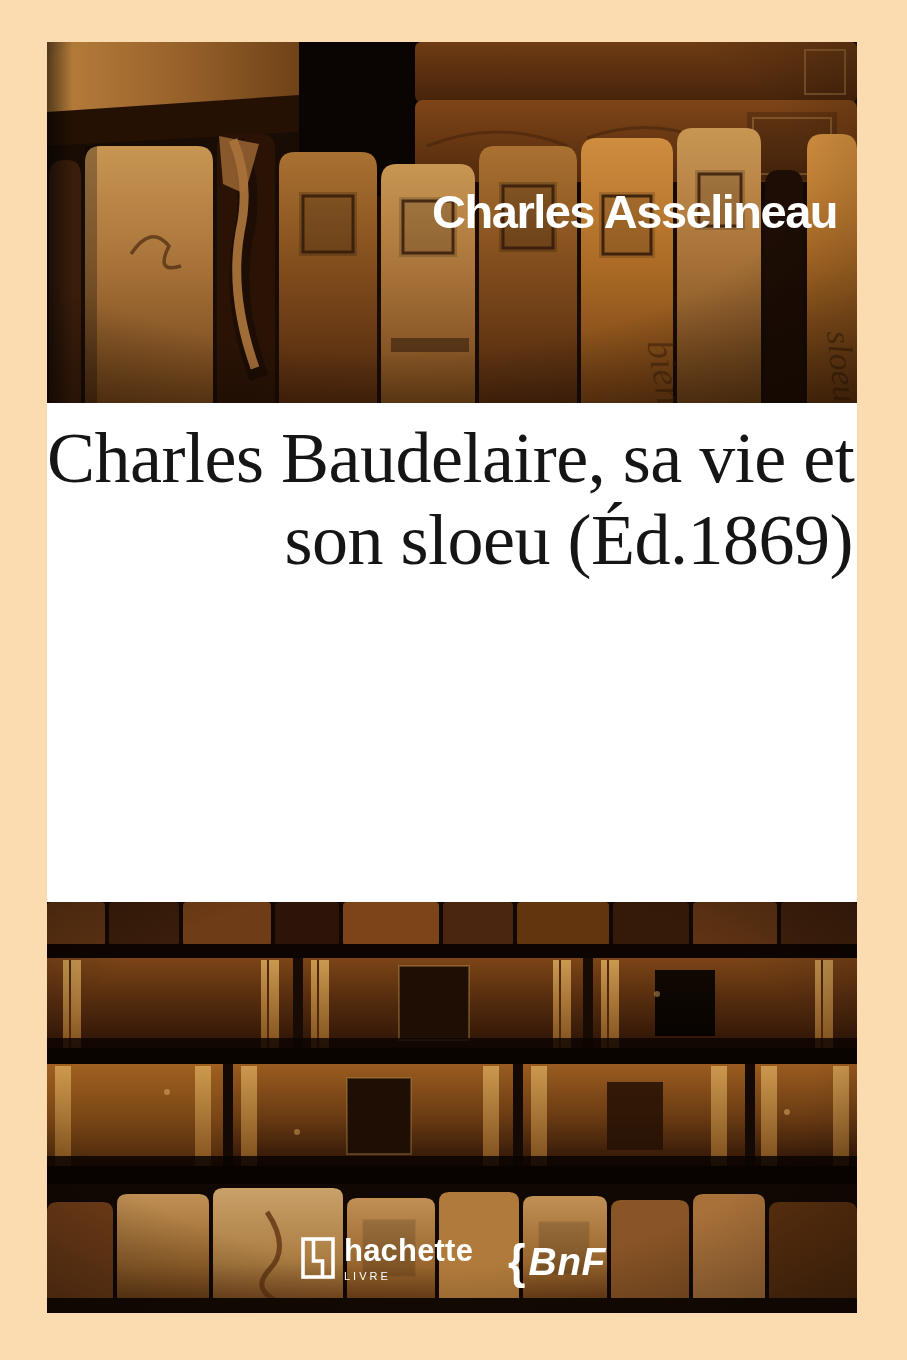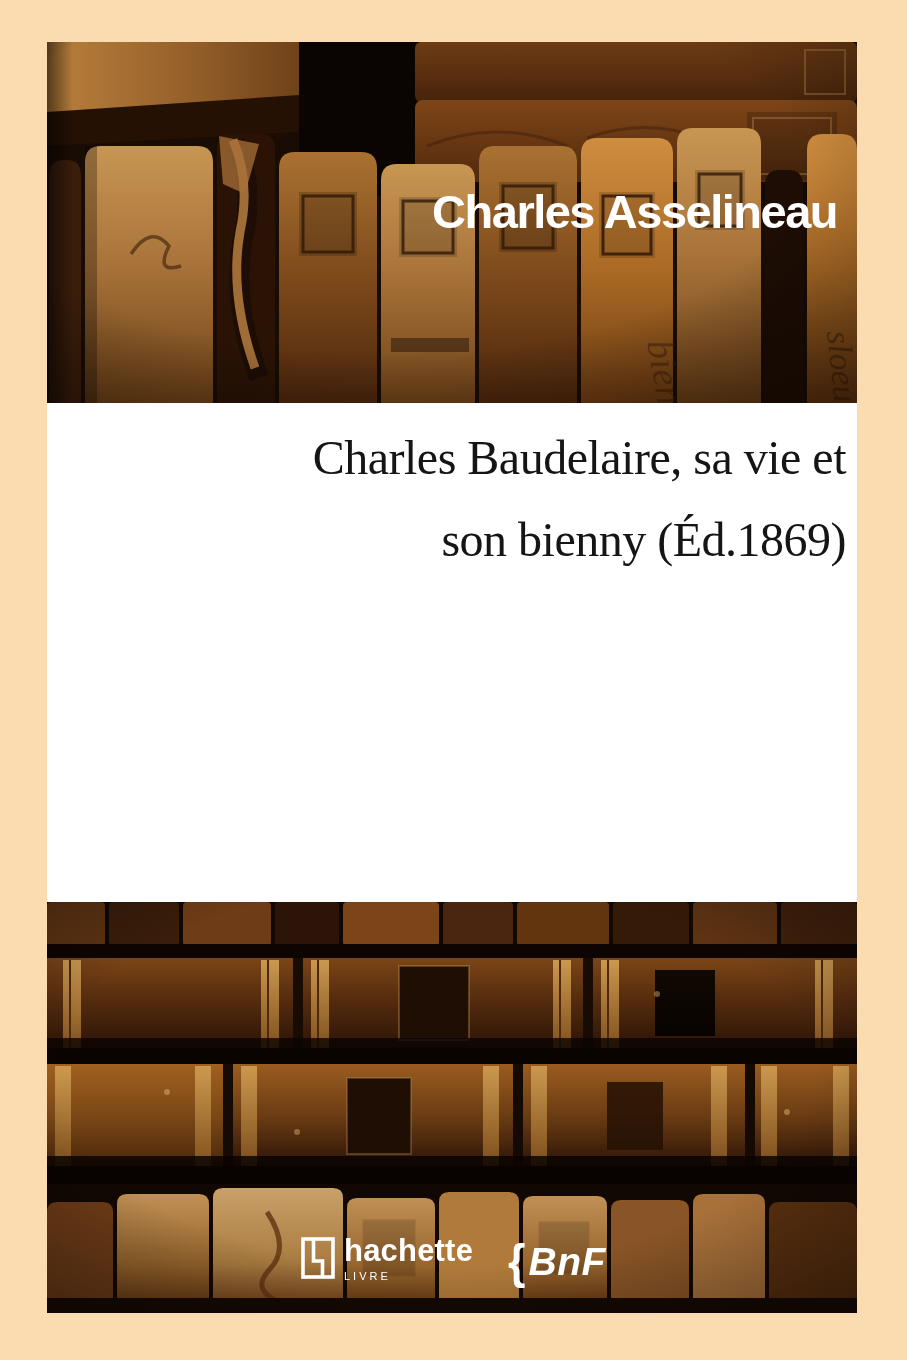--- a/index.html
+++ b/index.html
@@ -16,23 +16,23 @@
     position:absolute; right:20px; top:142px;
     color:#ffffff; font-size:47px; font-weight:700; letter-spacing:-1.5px;
     white-space:nowrap;
   }
 
   .white-band {
     position:absolute; left:47px; top:403px; width:810px; height:499px;
     background:#ffffff;
   }
   .title {
-    padding:14px 11px 0 0; text-align:right;
+    padding:14px 4px 0 0; text-align:right;
     font-family:"Liberation Serif", serif; color:#151515;
-    font-size:48px; line-height:82px; letter-spacing:-0.5px;
+    font-size:72px; line-height:82px; letter-spacing:-0.5px;
     font-weight:400;
   }
   .title .tline { display:block; white-space:nowrap; }
 
   .logos { position:absolute; left:0; top:0; width:100%; height:100%; }
   .hachette { position:absolute; left:254px; top:333px; display:flex; align-items:flex-start; }
   .hachette .mark { margin-right:9px; display:block; }
   .hachette .words { display:flex; flex-direction:column; color:#fff; }
   .hachette .word-main { font-size:31px; line-height:31px; font-weight:700; letter-spacing:0.2px; }
   .hachette .word-sub { font-size:11px; line-height:16px; font-weight:400; letter-spacing:3px; margin-top:2px; }
@@ -134,21 +134,21 @@
 
       <rect x="0" y="0" width="26" height="361" fill="url(#edgeL)"></rect>
       <rect x="0" y="0" width="810" height="361" fill="url(#vigT)"></rect>
     </svg>
     <div class="author">Charles Asselineau</div>
   </div>
 
   <div class="white-band">
     <div class="title">
       <span class="tline">Charles Baudelaire, sa vie et</span>
-      <span class="tline">son bienny (Éd.1869)</span>
+      <span class="tline">son sloeu (Éd.1869)</span>
     </div>
   </div>
 
   <div class="photo photo-bottom">
     <svg class="scene" viewBox="0 0 810 411" preserveAspectRatio="none">
       <defs>
         <linearGradient id="gRow1" x1="0" y1="0" x2="0" y2="1">
           <stop offset="0" stop-color="#7c4517"></stop>
             <stop offset="0.45" stop-color="#552c0e"></stop>
             <stop offset="1" stop-color="#2a1206"></stop>

